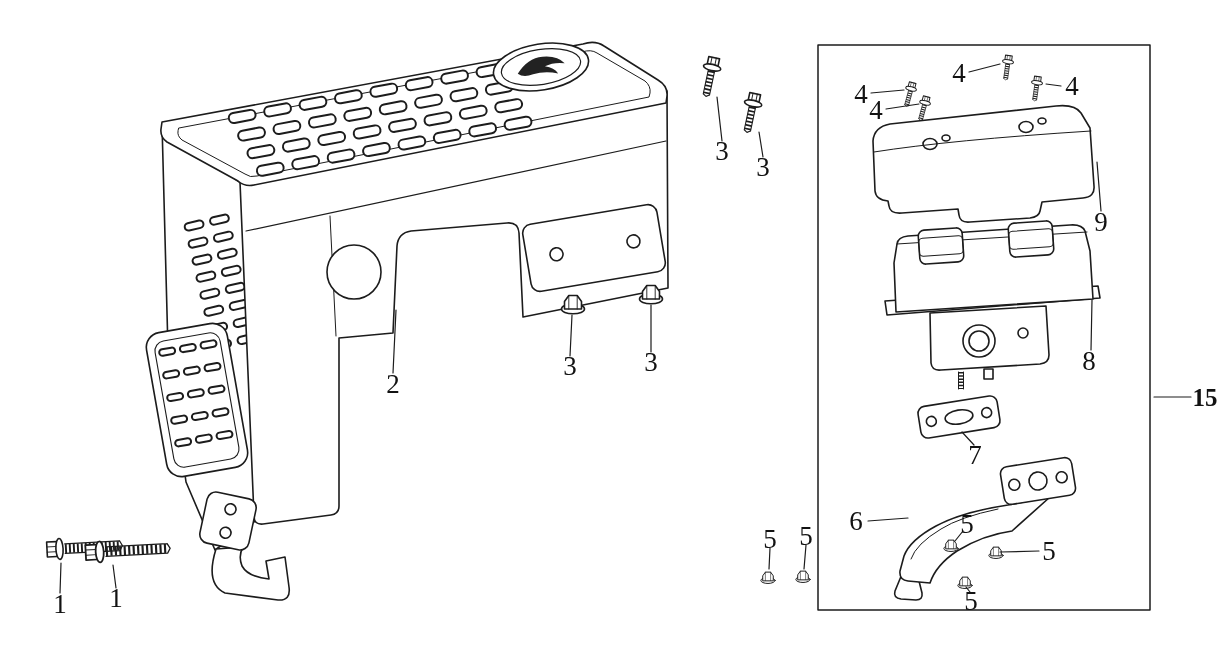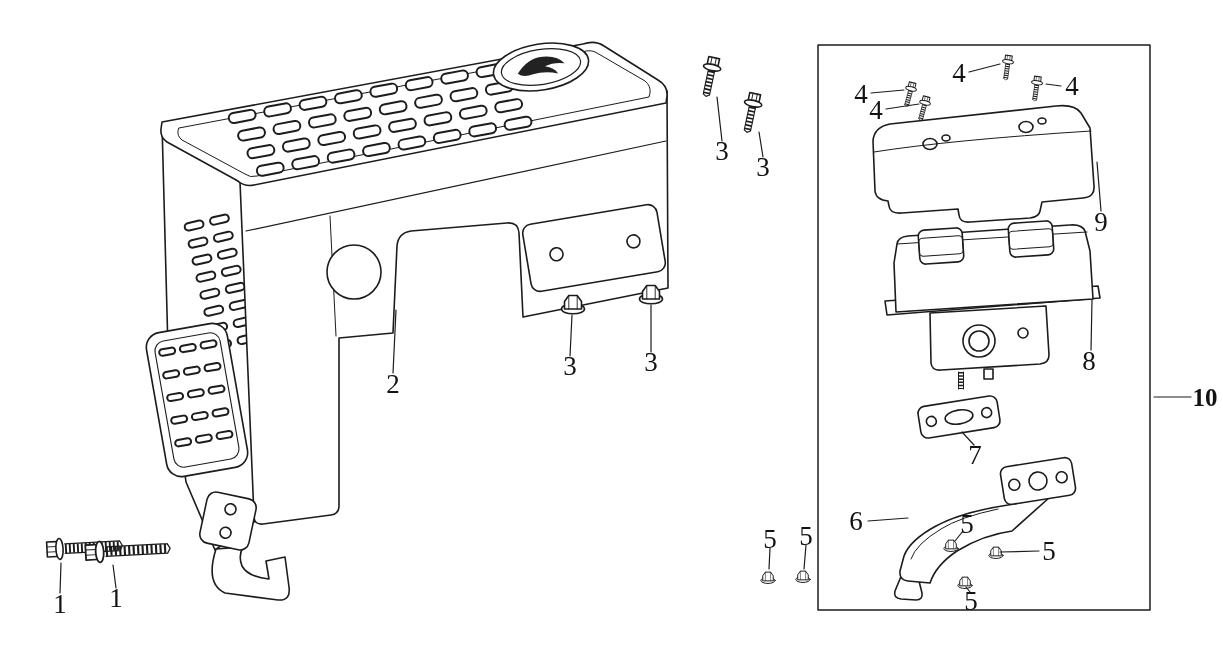--- a/index.html
+++ b/index.html
@@ -276,16 +276,16 @@
       <span class="callout" style="left: 1072px; top: 86px;">4</span>
       <span class="callout" style="left: 770px; top: 539px;">5</span>
       <span class="callout" style="left: 806px; top: 536px;">5</span>
       <span class="callout" style="left: 967px; top: 524px;">5</span>
       <span class="callout" style="left: 1049px; top: 551px;">5</span>
       <span class="callout" style="left: 971px; top: 601px;">5</span>
       <span class="callout" style="left: 856px; top: 521px;">6</span>
       <span class="callout" style="left: 975px; top: 455px;">7</span>
       <span class="callout" style="left: 1089px; top: 361px;">8</span>
       <span class="callout" style="left: 1101px; top: 222px;">9</span>
-      <span class="callout bold" style="left: 1205px; top: 397px;">10</span>
+      <span class="callout bold" style="left: 1205px; top: 397px;">15</span>
     </div>
 
 </div>
 
 </body></html>

